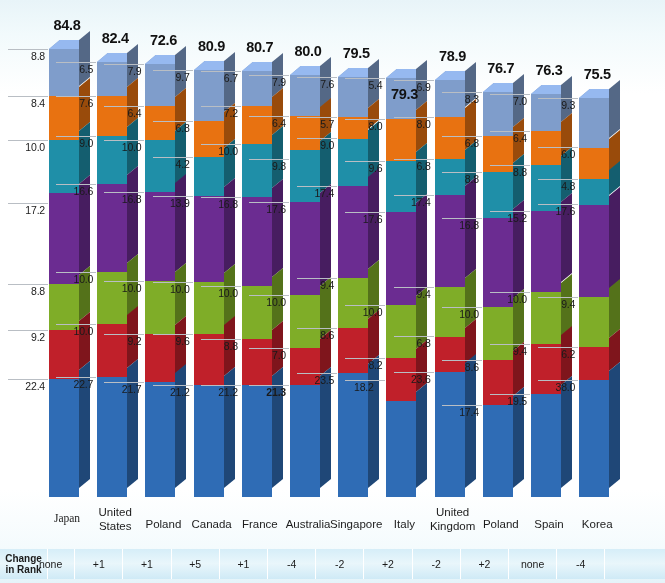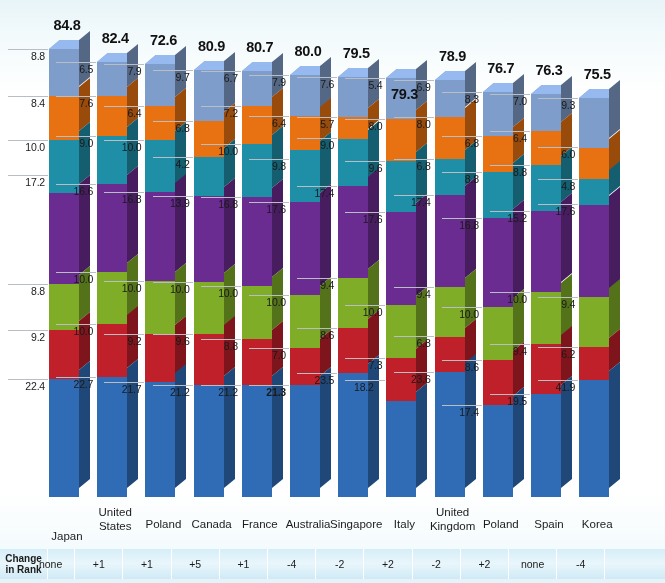--- a/index.html
+++ b/index.html
@@ -145,21 +145,21 @@
 </head>
 <body>
 
 <div id="chart-root">
   <div class="plot" id="plot">
       <div class="col" style="left: 8px; width: 82px;">
         <div class="labels">
           <div class="seglabel" style="top: 378.728px;">22.4</div>
           <div class="seglabel" style="top: 330.152px;">9.2</div>
           <div class="seglabel" style="top: 283.688px;">8.8</div>
-          <div class="seglabel" style="top: 175px;">17.2</div>
+          <div class="seglabel" style="top: 203px;">17.2</div>
           <div class="seglabel" style="top: 140.072px;">10.0</div>
           <div class="seglabel" style="top: 95.72px;">8.4</div>
           <div class="seglabel" style="top: 49.256px;">8.8</div>
         </div>
         <div class="bar" style="left: 41px; bottom: 15px;">
           <div class="barstack">
             <div class="seg" style="height: 46.464px; background: rgb(127, 157, 203);">
               <div class="topface" style="background: rgb(127, 157, 203);"></div>
             </div>
             <div class="seg" style="height: 44.352px; background: rgb(232, 114, 17);"></div>
@@ -318,21 +318,21 @@
             <div class="seg" style="height: 49.632px; background: rgb(127, 173, 40);"></div>
             <div class="seg" style="height: 45.408px; background: rgb(192, 32, 42);"></div>
             <div class="seg" style="height: 124.08px; background: rgb(47, 108, 181);"></div>
           </div>
         </div>
       </div>
       <div class="total" style="left: 321.2px; top: 45.24px;">79.5</div>
       <div class="col" style="left: 345.4px; width: 82px;">
         <div class="labels">
           <div class="seglabel" style="top: 380px; text-align: center;">18.2</div>
-          <div class="seglabel" style="top: 357.608px;">7.3</div>
+          <div class="seglabel" style="top: 357.608px;">8.2</div>
           <div class="seglabel" style="top: 304.808px;">10.0</div>
           <div class="seglabel" style="top: 211.88px;">17.6</div>
           <div class="seglabel" style="top: 161.192px;">9.6</div>
           <div class="seglabel" style="top: 118.952px;">8.0</div>
           <div class="seglabel" style="top: 78.296px;">5.4</div>
         </div>
         <div class="bar" style="left: 41px; bottom: 15px;">
           <div class="barstack">
             <div class="seg" style="height: 40.656px; background: rgb(127, 157, 203);">
               <div class="topface" style="background: rgb(127, 157, 203);"></div>
@@ -417,21 +417,21 @@
             <div class="seg" style="height: 80.256px; background: rgb(107, 44, 145);"></div>
             <div class="seg" style="height: 52.8px; background: rgb(127, 173, 40);"></div>
             <div class="seg" style="height: 49.632px; background: rgb(192, 32, 42);"></div>
             <div class="seg" style="height: 102.96px; background: rgb(47, 108, 181);"></div>
           </div>
         </div>
       </div>
       <div class="total" style="left: 514px; top: 62.136px;">76.3</div>
       <div class="col" style="left: 538.2px; width: 82px;">
         <div class="labels">
-          <div class="seglabel" style="top: 379.784px;">41.9</div>
+          <div class="seglabel" style="top: 379.784px;">38.0</div>
           <div class="seglabel" style="top: 347.048px;">6.2</div>
           <div class="seglabel" style="top: 297.416px;">9.4</div>
           <div class="seglabel" style="top: 204.488px;">17.6</div>
           <div class="seglabel" style="top: 179.144px;">4.8</div>
           <div class="seglabel" style="top: 147.464px;">6.0</div>
           <div class="seglabel" style="top: 98.36px;">9.3</div>
         </div>
         <div class="bar" style="left: 41px; bottom: 15px;">
           <div class="barstack">
             <div class="seg" style="height: 49.104px; background: rgb(127, 157, 203);">
@@ -442,21 +442,21 @@
             <div class="seg" style="height: 92.928px; background: rgb(107, 44, 145);"></div>
             <div class="seg" style="height: 49.632px; background: rgb(127, 173, 40);"></div>
             <div class="seg" style="height: 32.736px; background: rgb(192, 32, 42);"></div>
             <div class="seg" style="height: 117.216px; background: rgb(47, 108, 181);"></div>
           </div>
         </div>
       </div>
       <div class="total" style="left: 562.2px; top: 66.36px;">75.5</div>
     </div>
   <div class="names" id="names">
-      <div class="cname" style="left: 32px; top: 18px;">Japan</div>
+      <div class="cname" style="left: 32px; top: 0; font-family: Liberation Serif, serif;">Japan</div>
       <div class="cname" style="left: 80.2px; top: -6px;">
         <div>United</div>
         <div>States</div>
       </div>
       <div class="cname" style="left: 128.4px; top: 6px;">Poland</div>
       <div class="cname" style="left: 176.6px; top: 6px;">Canada</div>
       <div class="cname" style="left: 224.8px; top: 6px;">France</div>
       <div class="cname" style="left: 273px; top: 6px;">Australia</div>
       <div class="cname" style="left: 321.2px; top: 6px;">Singapore</div>
       <div class="cname" style="left: 369.4px; top: 6px;">Italy</div>

